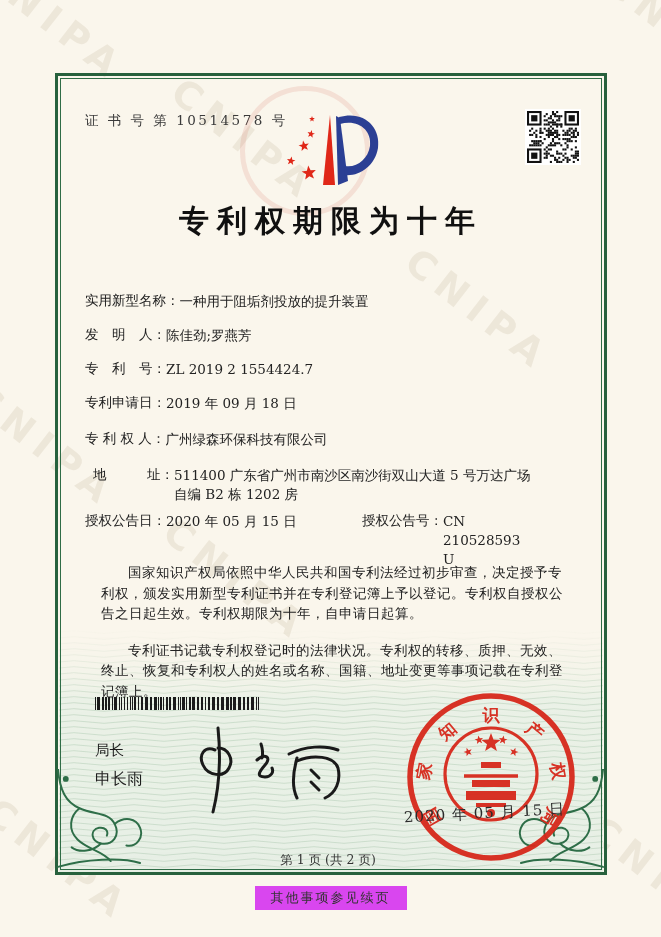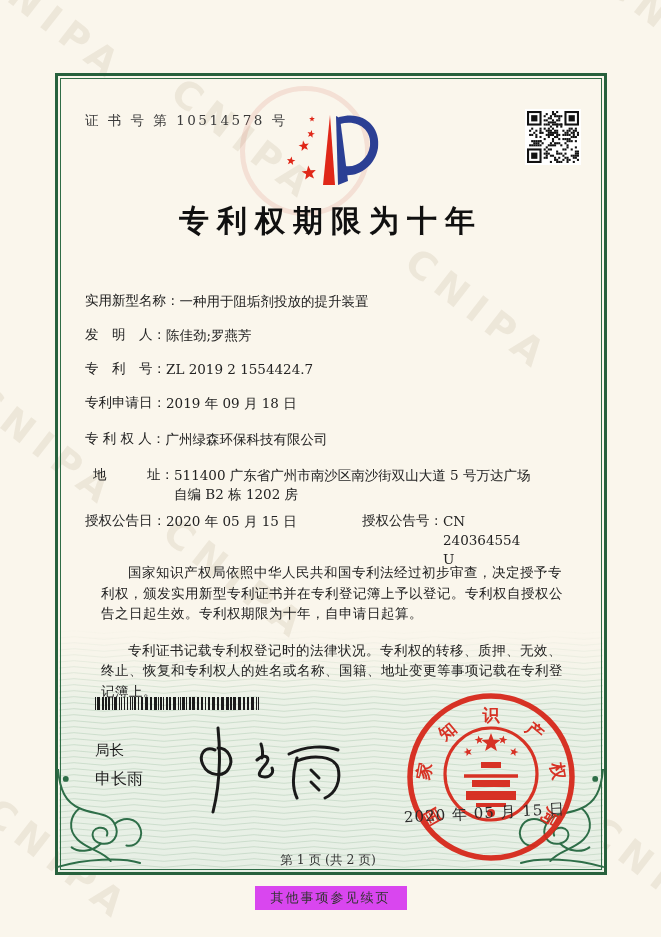--- a/index.html
+++ b/index.html
@@ -368,21 +368,21 @@
   <div class="row row-address">
     <span class="flabel">地　　　址：</span>
     <span class="fvalue">511400 广东省广州市南沙区南沙街双山大道 5 号万达广场
 自编 B2 栋 1202 房</span>
   </div>
   <div class="row row-grant">
     <span class="flabel">授权公告日：</span>
     <span class="fvalue">2020 年 05 月 15 日</span>
     <span class="grant2">
       <span class="flabel">授权公告号：</span>
-      <span class="fvalue">CN 240364554 U</span>
+      <span class="fvalue">CN 210528593 U</span>
     </span>
   </div>
 
   <div class="paras">
     <p>国家知识产权局依照中华人民共和国专利法经过初步审查，决定授予专利权，颁发实用新型专利证书并在专利登记簿上予以登记。专利权自授权公告之日起生效。专利权期限为十年，自申请日起算。</p>
     <p>专利证书记载专利权登记时的法律状况。专利权的转移、质押、无效、终止、恢复和专利权人的姓名或名称、国籍、地址变更等事项记载在专利登记簿上。</p>
   </div>
 
   <div class="barcode">
     <svg id="barcode-svg" width="168" height="13">

